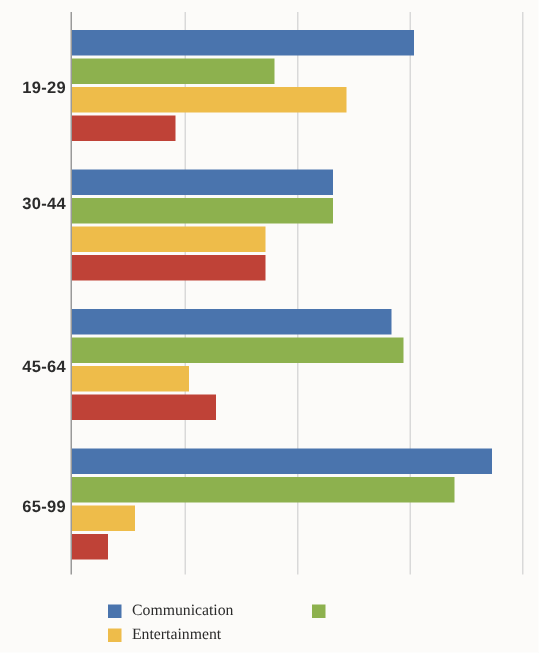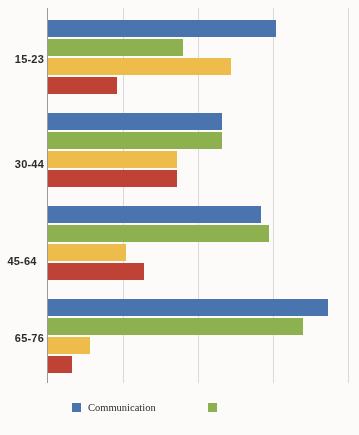--- a/index.html
+++ b/index.html
@@ -115,24 +115,24 @@
     white-space: nowrap;
   }
 </style>
 </head>
 <body>
 
 <div id="page">
 
   <div id="chart">
 
-    <div class="cat-label" style="top:53px;">15-23</div>
-    <div class="cat-label" style="top:158px;">30-44</div>
-    <div class="cat-label" style="top:255px;text-align:center;">45-64</div>
-    <div class="cat-label" style="top:332px;">65-76</div>
+    <div class="cat-label" style="top:53px;">19-29</div>
+    <div class="cat-label" style="top:130px;">30-44</div>
+    <div class="cat-label" style="top:239px;">45-64</div>
+    <div class="cat-label" style="top:332px;">65-99</div>
 
     <div id="plot">
       <div class="axis-line"></div>
       <div class="gridline" style="left:76px;"></div>
       <div class="gridline" style="left:151px;"></div>
       <div class="gridline" style="left:226px;"></div>
       <div class="gridline" style="left:301px;"></div>
 
       <div class="group" style="top:12px;">
         <div class="bar-row">
@@ -197,15 +197,19 @@
   </div>
 
   <div id="legend">
     <div class="legend-item">
       <span class="swatch" style="background:#4a74ad;"></span>
       <span class="legend-label">Communication</span>
     </div>
     <div class="legend-item">
       <span class="swatch" style="background:#8db14e;"></span>
     </div>
+    <div class="legend-item">
+      <span class="swatch" style="background:#eebc4a;"></span>
+      <span class="legend-label">Entertainment</span>
+    </div>
   </div>
 
 </div>
 
 </body></html>

